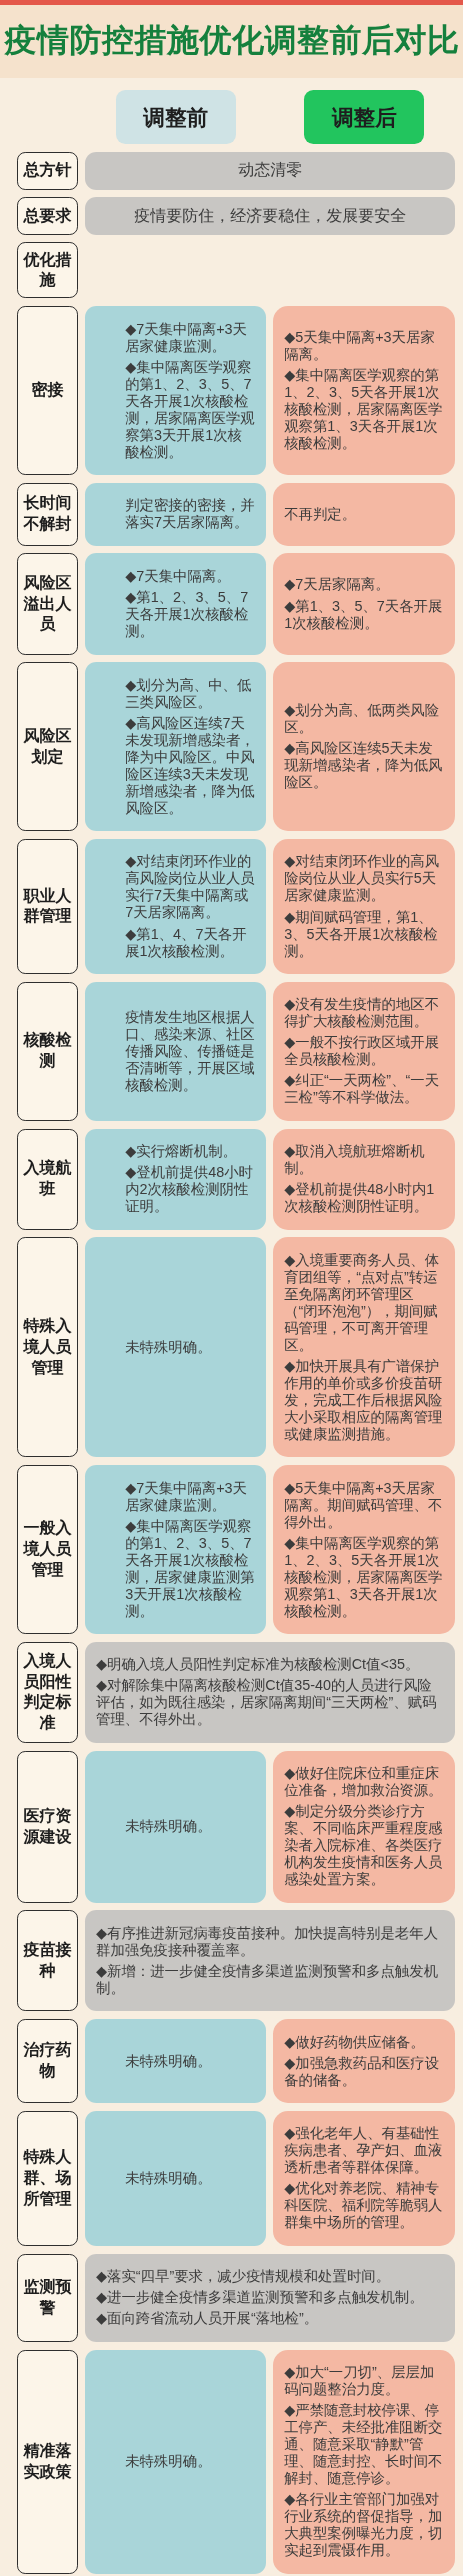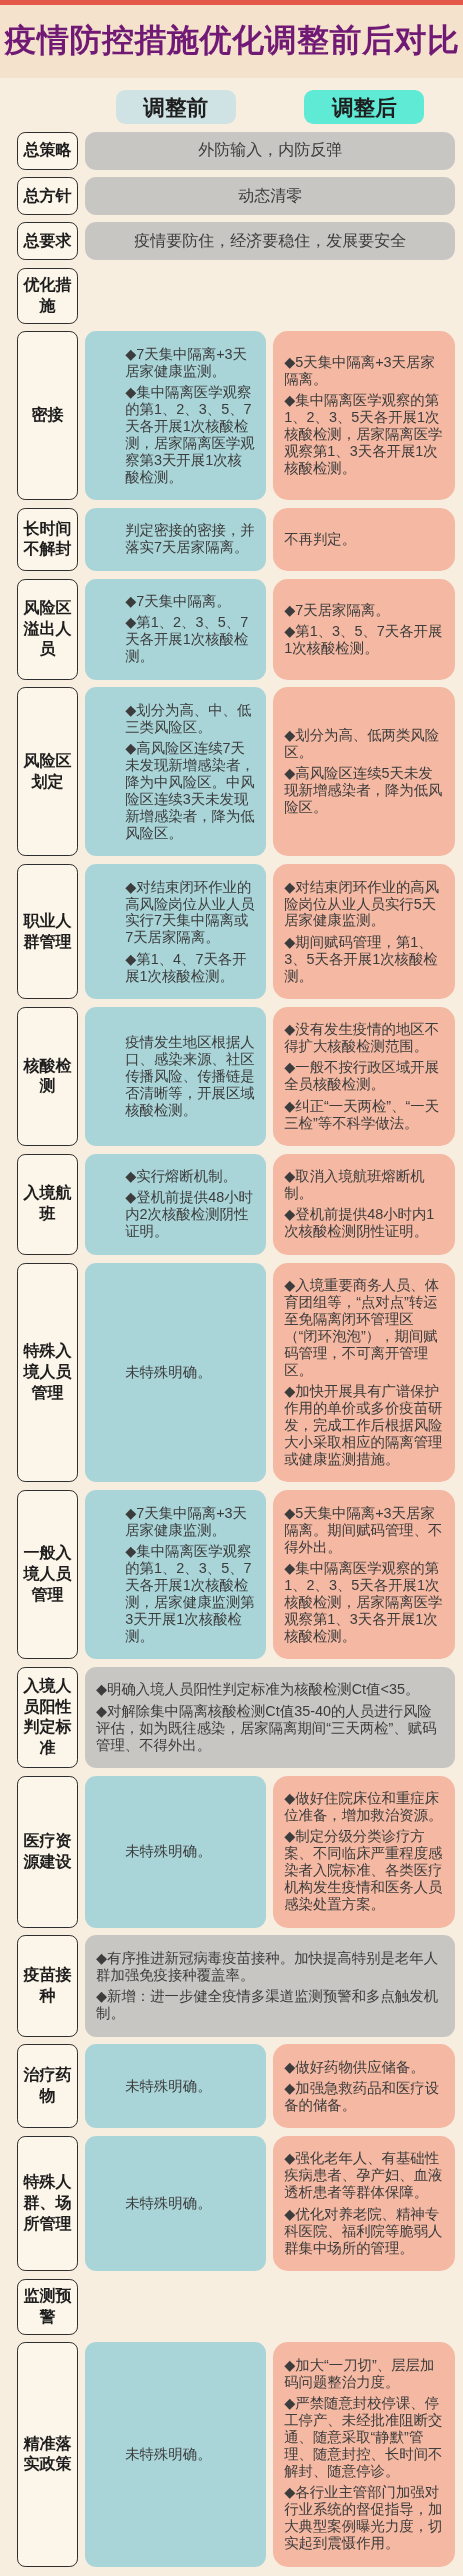--- a/index.html
+++ b/index.html
@@ -6,36 +6,36 @@
   body{
     width:464px;
     background:#f8eee0;
     font-family:"Liberation Sans","DejaVu Sans",sans-serif;
     color:#3e3e3e;
   }
   .top-strip{height:5.2px;background:#e4584a;}
   .title-wrap{background:#f5e2cc;padding:13.4px 0 15.5px;}
   .page-title{
     margin:0;text-align:center;font-size:32px;font-weight:bold;
-    color:#701a75;letter-spacing:0.5px;
+    color:#15803d;letter-spacing:0.5px;
   }
   .grid{
     display:grid;
     grid-template-columns:61px 181px 182px;
     column-gap:7.2px;
     padding:0 8.2px 0 17px;
   }
   .pills{margin-top:12.4px;}
   .pill{
-    justify-self:center;width:120px;height:34px;border-radius:9.3px;
+    justify-self:center;width:120px;height:54px;border-radius:9.3px;
     display:flex;align-items:center;justify-content:center;
     font-size:21.6px;font-weight:bold;color:#1e1e1e;
   }
   .pill.before{background:#cfe3e5;}
-  .pill.after{background:#5eead4;}
+  .pill.after{background:#22c55e;}
   #rows .row{margin-top:7.7px;}
   .label-box{
     background:#fcf5e9;border:1.5px solid #2e2e2e;border-radius:8.2px;
     display:flex;align-items:center;justify-content:center;text-align:center;
     font-size:16px;font-weight:bold;color:#1d1d1d;line-height:1.3;
     padding:6.2px 2.6px;box-sizing:border-box;min-height:29px;
   }
   .cbox{
     border-radius:11.3px;
     padding:12.4px 10.8px;
@@ -59,26 +59,20 @@
 </div>
 
 <div class="grid pills">
   <div></div>
   <div class="pill before">调整前</div>
   <div class="pill after">调整后</div>
 </div>
 
 <div id="rows">
     <div class="grid row">
-      <div class="label-box">总策略</div>
-      <div class="cbox gray center">
-        <div class="line">外防输入，内防反弹</div>
-      </div>
-    </div>
-    <div class="grid row">
       <div class="label-box">总方针</div>
       <div class="cbox gray center">
         <div class="line">动态清零</div>
       </div>
     </div>
     <div class="grid row">
       <div class="label-box">总要求</div>
       <div class="cbox gray center">
         <div class="line">疫情要防住，经济要稳住，发展要安全</div>
       </div>
@@ -221,20 +215,25 @@
       <div class="cbox blue">
         <div class="line">未特殊明确。</div>
       </div>
       <div class="cbox pink">
         <div class="line">◆强化老年人、有基础性疾病患者、孕产妇、血液透析患者等群体保障。</div>
         <div class="line">◆优化对养老院、精神专科医院、福利院等脆弱人群集中场所的管理。</div>
       </div>
     </div>
     <div class="grid row">
       <div class="label-box">监测预警</div>
+      <div class="cbox gray">
+        <div class="line">◆落实“四早”要求，减少疫情规模和处置时间。</div>
+        <div class="line">◆进一步健全疫情多渠道监测预警和多点触发机制。</div>
+        <div class="line">◆面向跨省流动人员开展“落地检”。</div>
+      </div>
     </div>
     <div class="grid row">
       <div class="label-box">精准落实政策</div>
       <div class="cbox blue">
         <div class="line">未特殊明确。</div>
       </div>
       <div class="cbox pink">
         <div class="line">◆加大“一刀切”、层层加码问题整治力度。</div>
         <div class="line">◆严禁随意封校停课、停工停产、未经批准阻断交通、随意采取“静默”管理、随意封控、长时间不解封、随意停诊。</div>
         <div class="line">◆各行业主管部门加强对行业系统的督促指导，加大典型案例曝光力度，切实起到震慑作用。</div>

